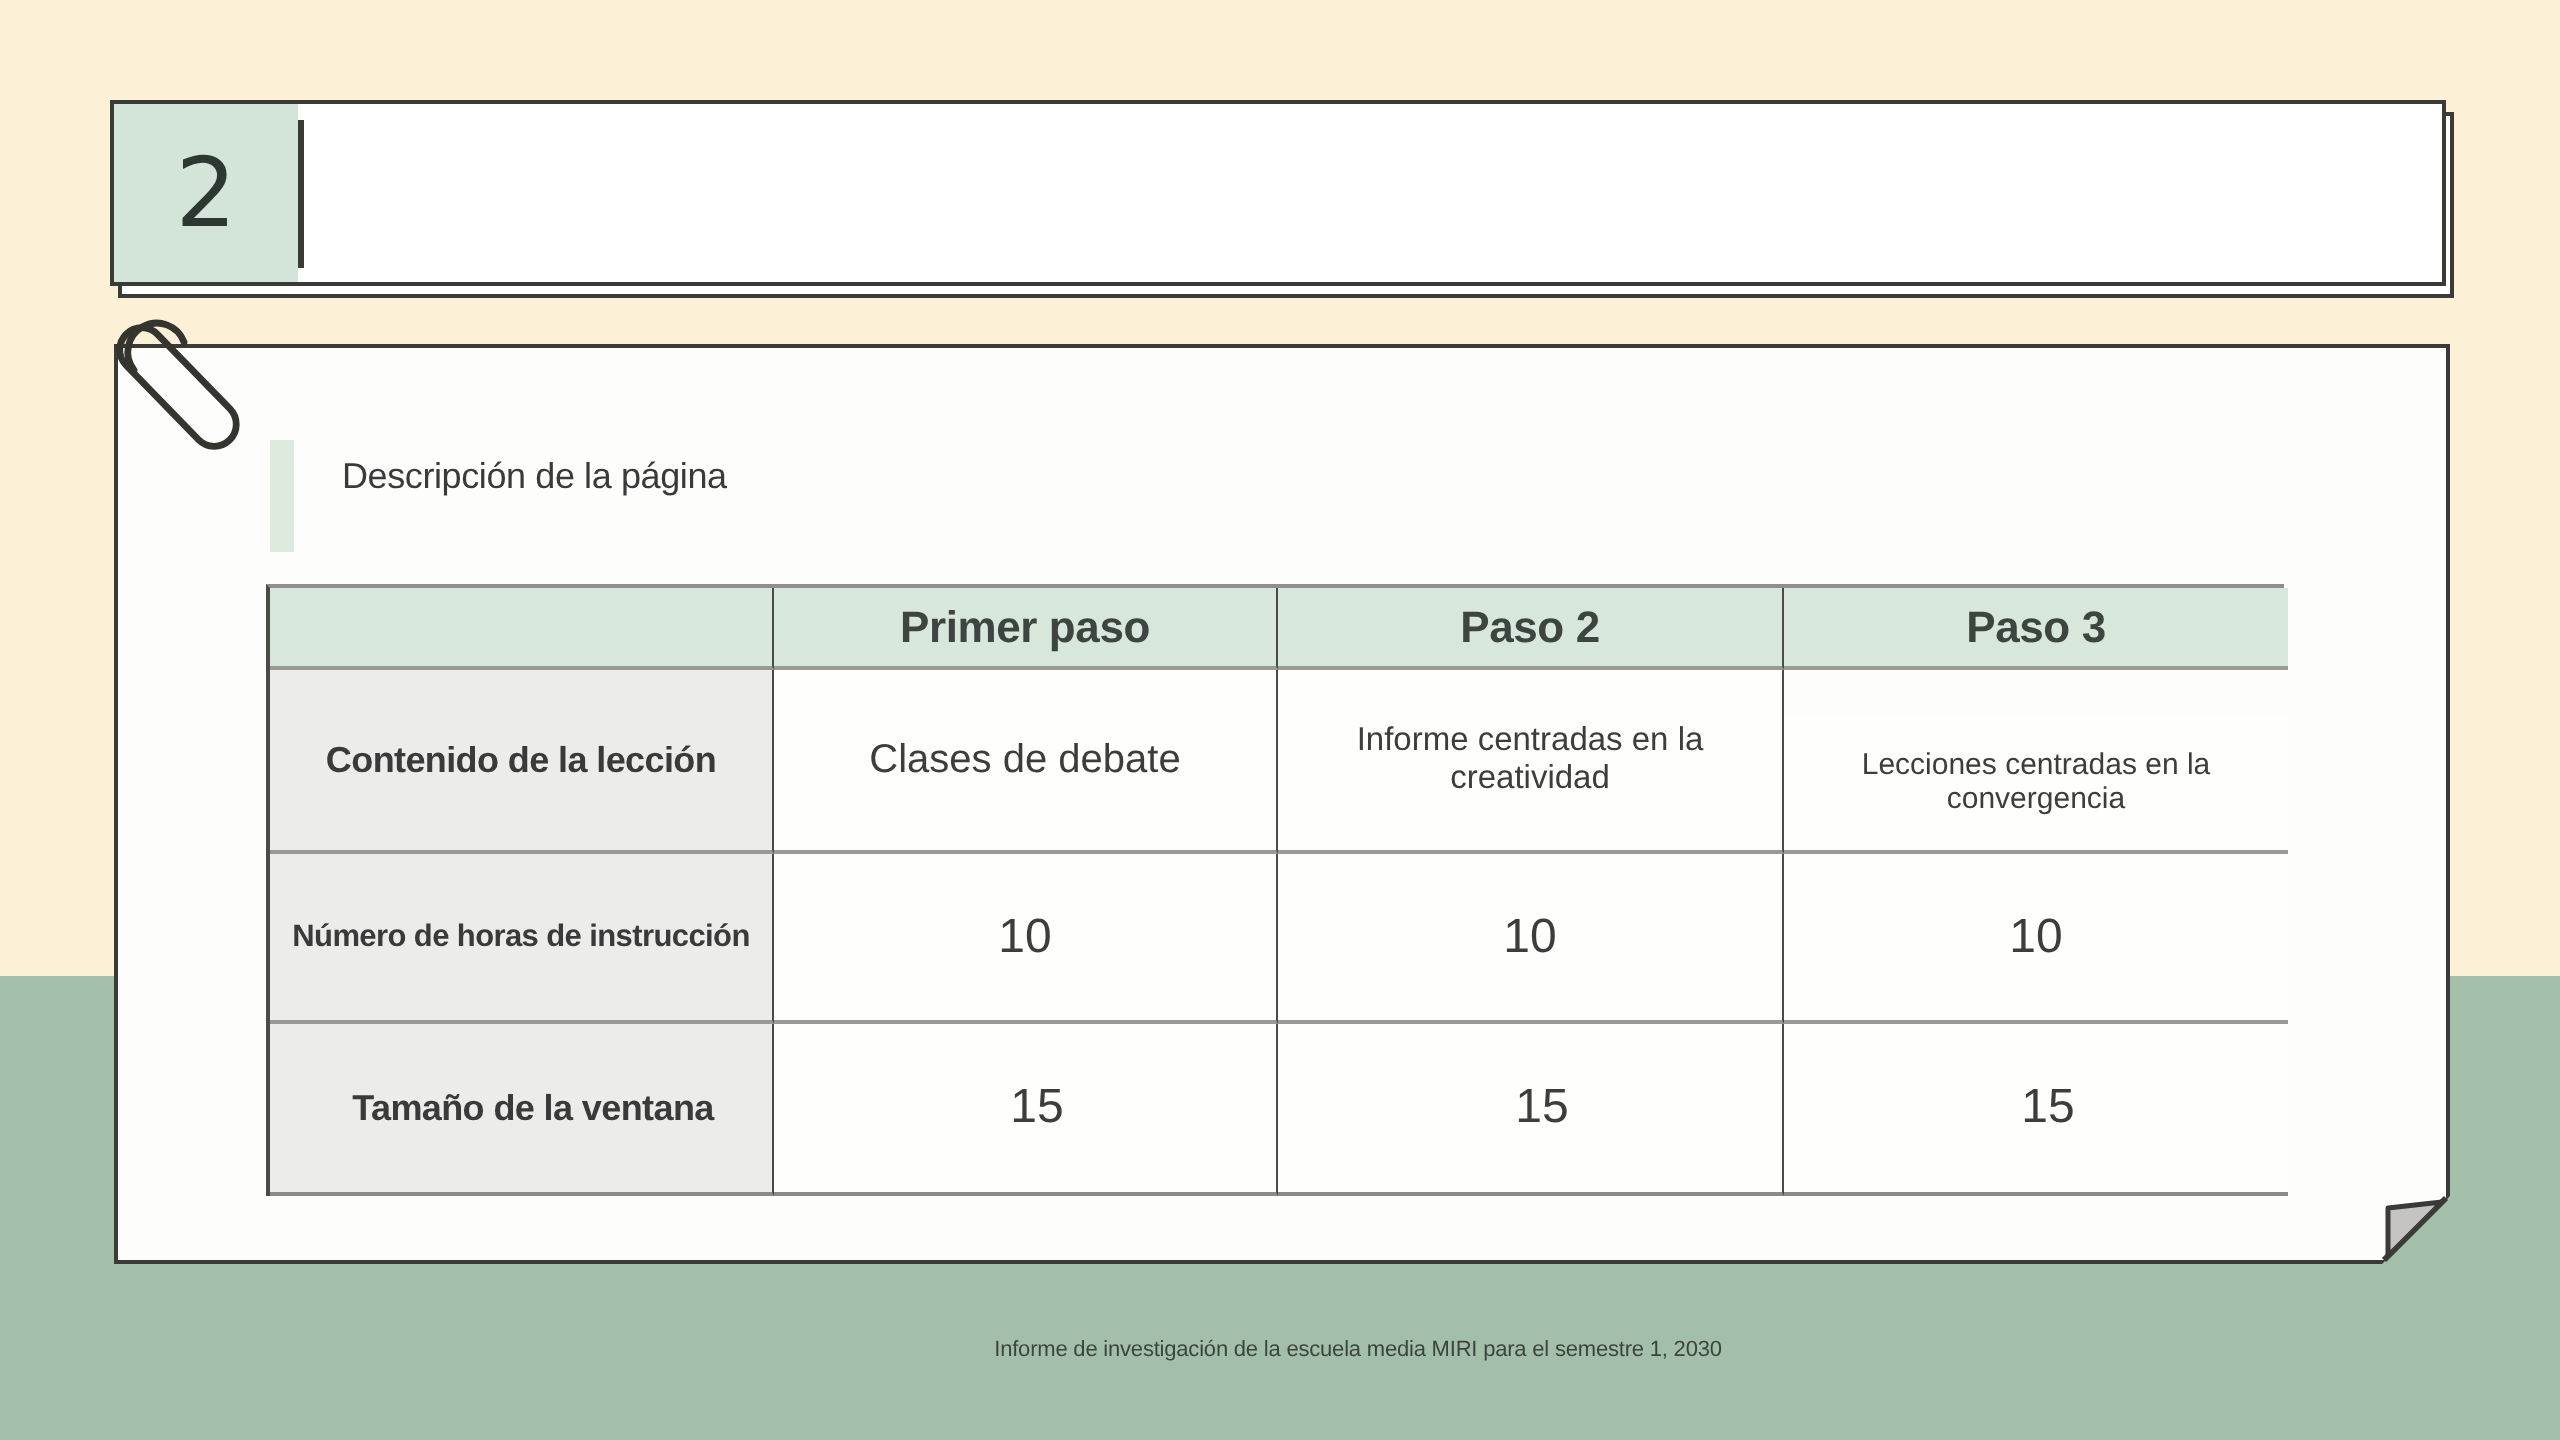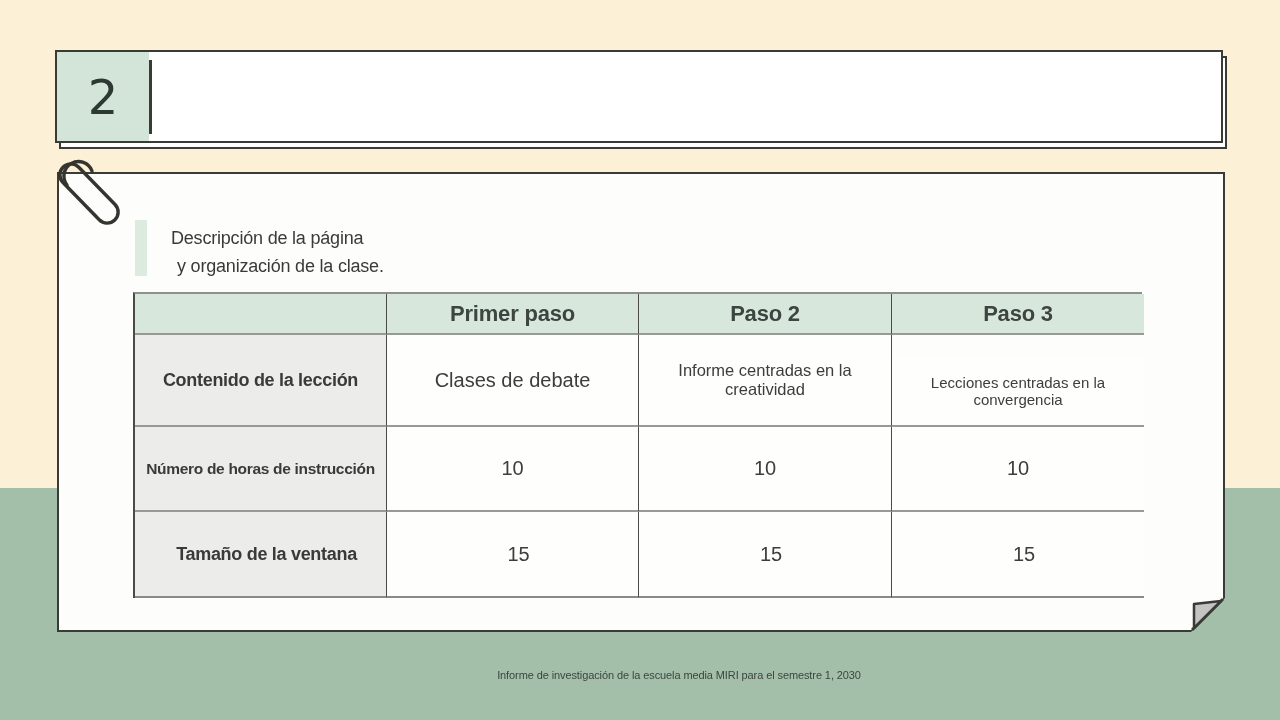--- a/index.html
+++ b/index.html
@@ -106,21 +106,21 @@
     background: #ececeb;
     font-weight: bold; color: #3a3a3a;
     letter-spacing: -0.3px;
   }
   .label-r0 { font-size: 18px; }
   .label-r1 { font-size: 15.5px; }
   .label-r2 { font-size: 18px; }
   .val-c0 { font-size: 20px; color: #3d3d3d; }
   .val-c1 { font-size: 16.5px; color: #3d3d3d; }
   .val-c2 { font-size: 15px; color: #3d3d3d; margin-top: 22px; }
-  .num { font-size: 20px; color: #3d3d3d; }
+  .num { font-size: 24px; color: #3d3d3d; }
 
   
   .slide-footer {
     position: absolute; left: 0; top: 669px;
     width: 1280px; text-align: center;
     font-size: 11px; color: #3c443e;
     letter-spacing: -0.1px;
     margin-left: 39px;
   }
 </style>
@@ -139,21 +139,20 @@
 <div class="card">
 
   <svg class="paperclip" viewBox="0 0 70 80">
     <rect x="-2" y="31.5" width="74" height="22" rx="11" transform="rotate(45.8 35 42.5)" fill="none" stroke="#35352f" stroke-width="3.4"></rect>
     <path d="M 38 20 A 14.5 14.5 0 1 0 13 34" fill="none" stroke="#35352f" stroke-width="3.4" stroke-linecap="round"></path>
   </svg>
 
   <div class="desc-bar"></div>
   <div class="desc-text">
     <div>Descripción de la página</div>
-    <div class="desc-line2">y organización de la clase.</div>
   </div>
 
   <div class="lesson-table">
 
     <div class="cell head"></div>
     <div class="cell head">Primer paso</div>
     <div class="cell head">Paso 2</div>
     <div class="cell head last-col">Paso 3</div>
 
     <div class="cell row-label label-r0">Contenido de la lección</div>

